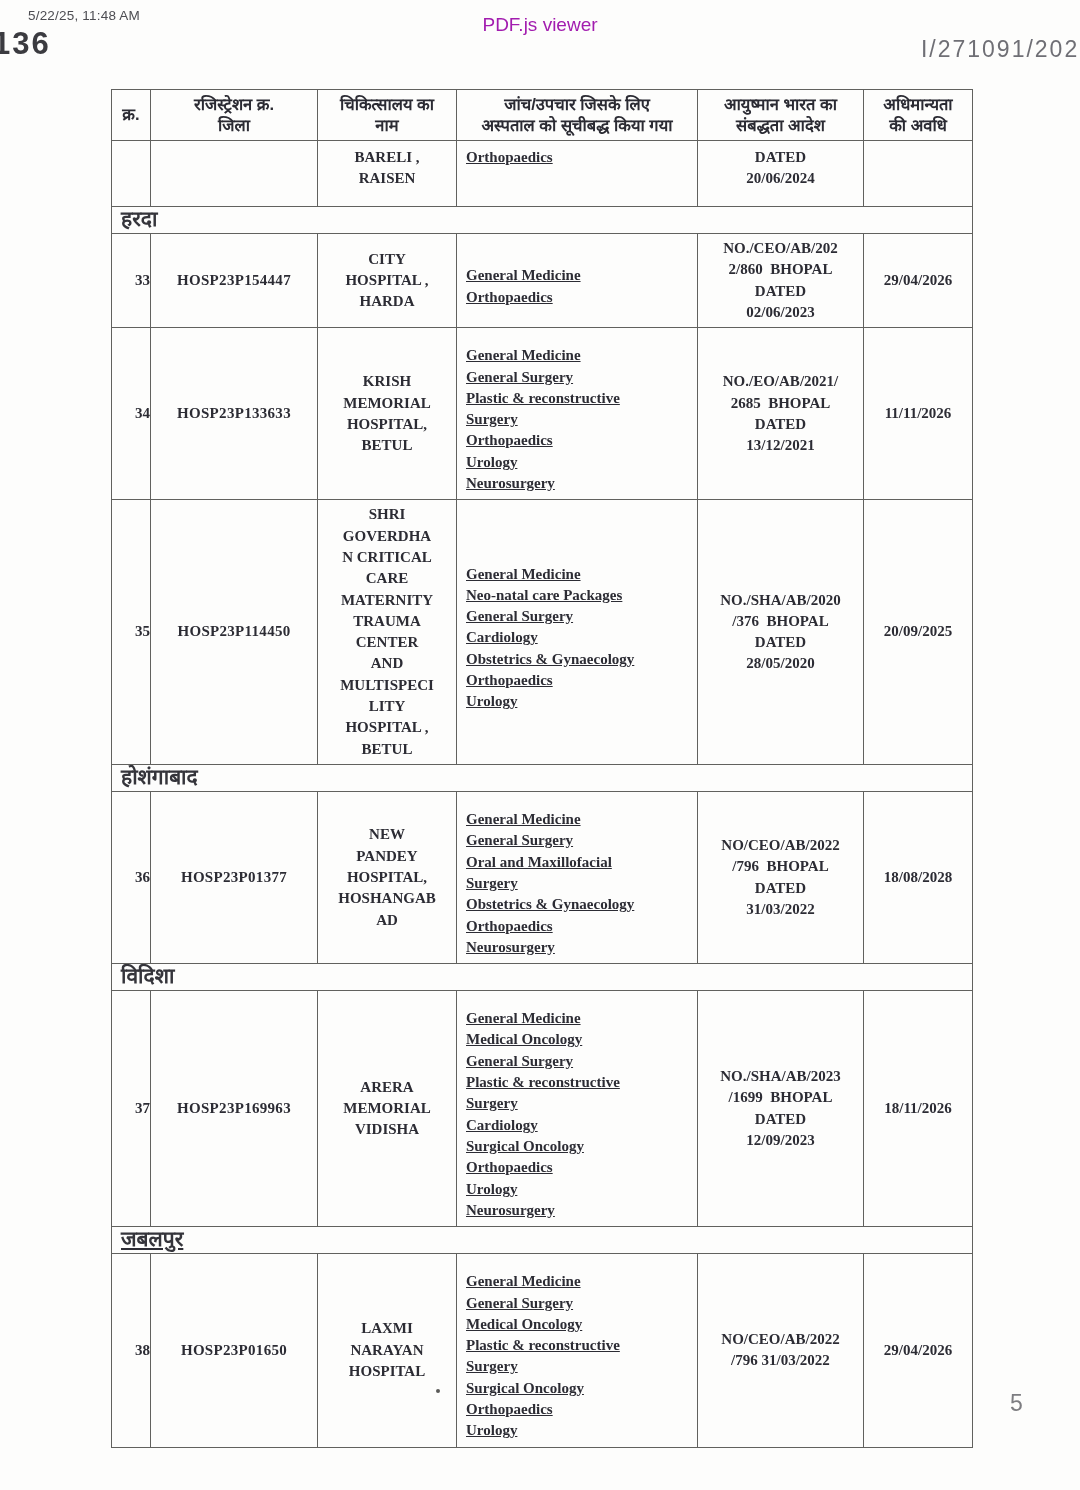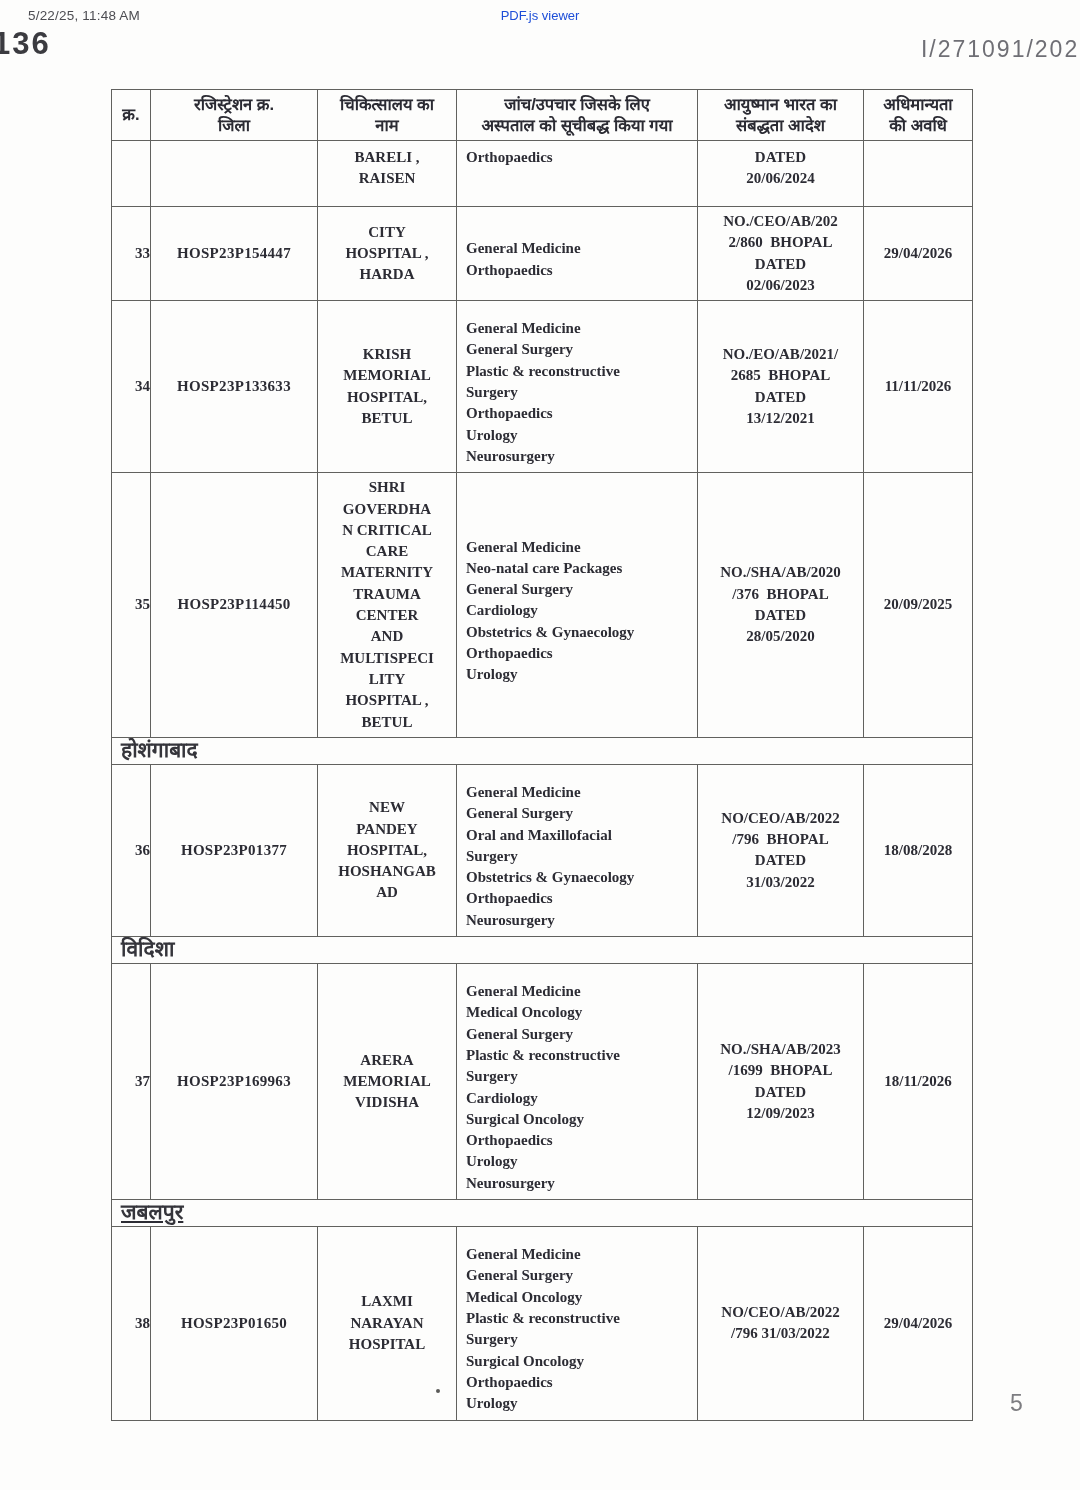--- a/index.html
+++ b/index.html
@@ -10,22 +10,22 @@
     background:#fdfdfc;
     overflow:hidden;
     font-family:"Liberation Sans","DejaVu Sans",sans-serif;
     color:#2c2c34;
   }
   .print-datetime {
     position:absolute; left:28px; top:8px;
     font-size:13.5px; color:#4d4d52; letter-spacing:.2px;
   }
   .viewer-title {
-    position:absolute; left:50%; top:8px; transform:translateX(-50%);
-    font-size:13px; color:#1d4ed8;
+    position:absolute; left:50%; top:14px; transform:translateX(-50%);
+    font-size:19px; color:#a21caf;
   }
   .doc-number {
     position:absolute; left:-7px; top:26px;
     font-size:31px; font-weight:bold; color:#3b3b40; letter-spacing:2px;
   }
   .file-number {
     position:absolute; right:-14px; top:36px;
     font-size:23px; color:#6f6f75; letter-spacing:2px;
   }
   table.hosp {
@@ -45,21 +45,21 @@
     border-top:3px double #4a4a48;
     font-size:16.5px; font-weight:700; line-height:1.3;
     text-align:center; padding:3px 1px;
     font-family:"Liberation Sans","DejaVu Sans",sans-serif;
     color:#2b2b33;
   }
   td { font-size:15px; font-weight:700; line-height:1.42; color:#2c2c34; }
   td.col-sno          { text-align:right; }
   td.col-registration { text-align:center; letter-spacing:.3px; }
   td.col-hospital_name{ text-align:center; padding:4px 2px;margin-top:28px; }
-  td.col-treatments   { text-align:left; padding:17px 10px 5px 9px; }
+  td.col-treatments   { text-align:left; padding:17px 10px 5px 9px;text-decoration:underline; }
   td.col-order        { text-align:center; padding:4px 3px; }
   td.col-validity     { text-align:center; }
   tr.continuation td  { vertical-align:top; padding-top:6px; }
   tr.section-row td {
     font-size:21px; font-weight:600; text-align:left;
     padding:0 0 3px 9px; line-height:1.1;
     font-family:"Liberation Sans","DejaVu Sans",sans-serif;
     color:#35353b;
   }
   .page-number {
@@ -108,20 +108,23 @@
       <tr class="data-row continuation" style="height: 66px;">
         <td class="col-sno"></td>
         <td class="col-registration"></td>
         <td class="col-hospital_name">BARELI ,
 RAISEN</td>
         <td class="col-treatments">Orthopaedics</td>
         <td class="col-order">DATED
 20/06/2024</td>
         <td class="col-validity"></td>
       </tr>
+      <tr class="section-row" style="height: 26px;">
+        <td colspan="6">हरदा</td>
+      </tr>
       <tr class="data-row" style="height: 86px;">
         <td class="col-sno">33</td>
         <td class="col-registration">HOSP23P154447</td>
         <td class="col-hospital_name">CITY
 HOSPITAL ,
 HARDA</td>
         <td class="col-treatments">General Medicine
 Orthopaedics</td>
         <td class="col-order">NO./CEO/AB/202
 2/860  BHOPAL

